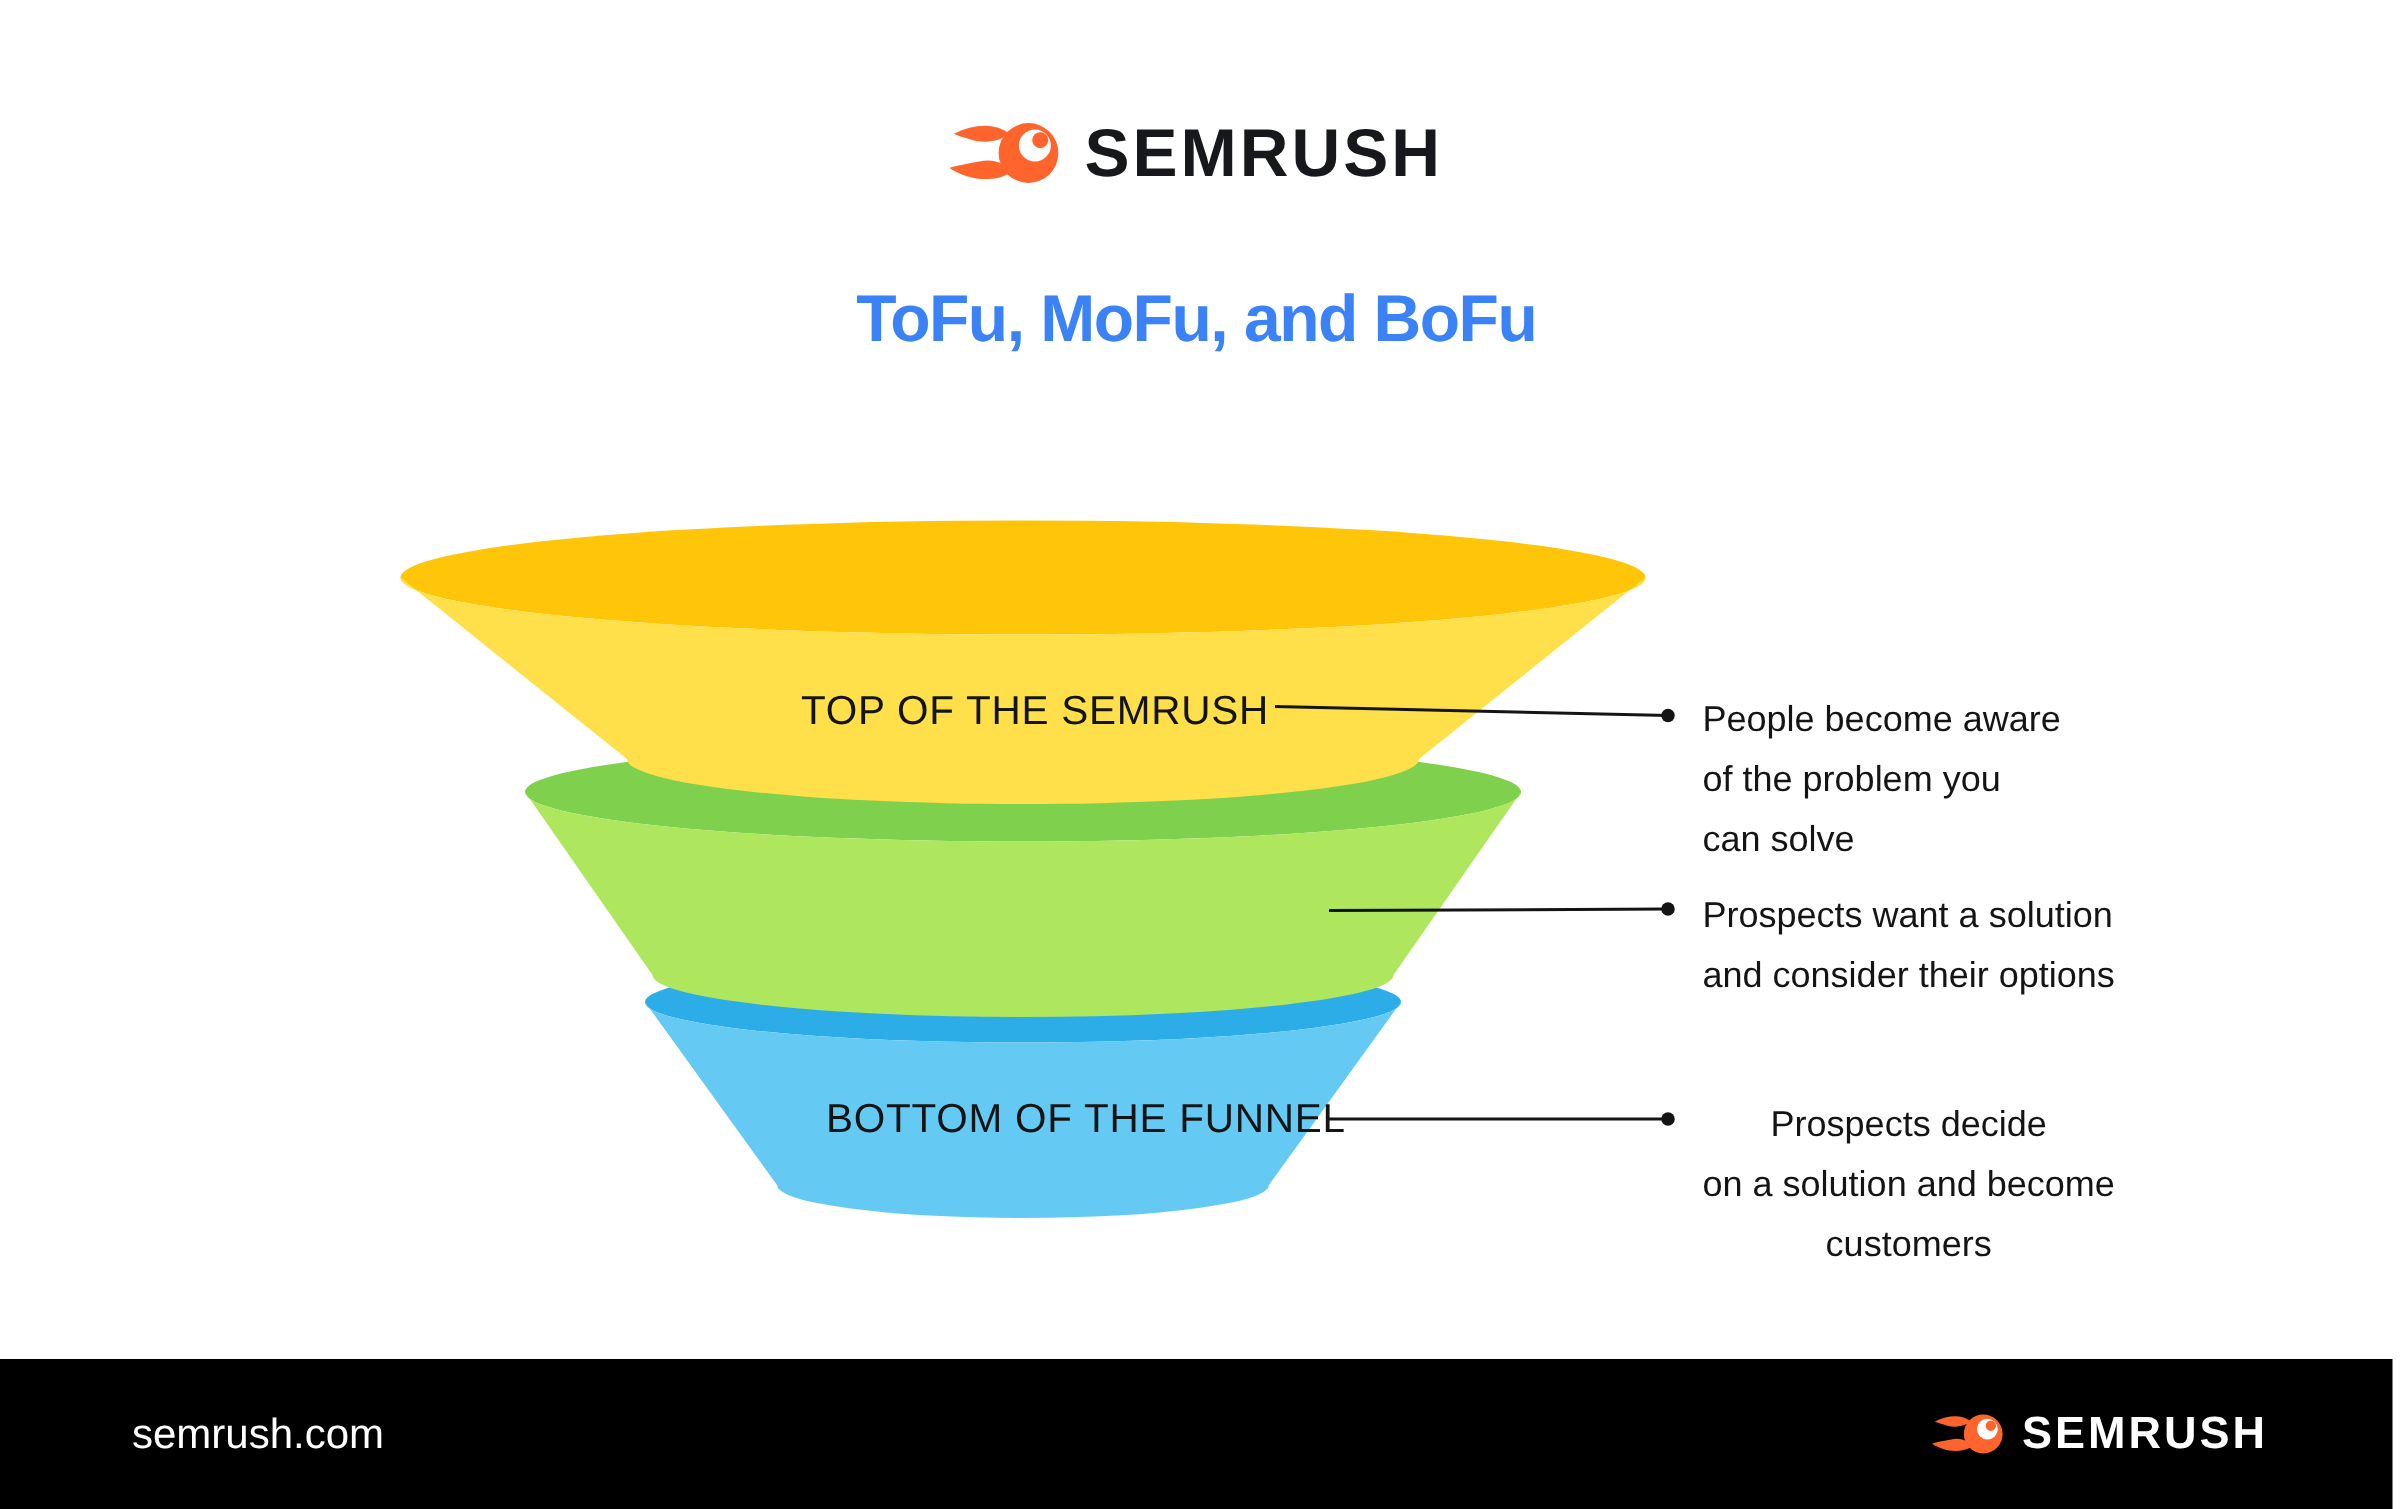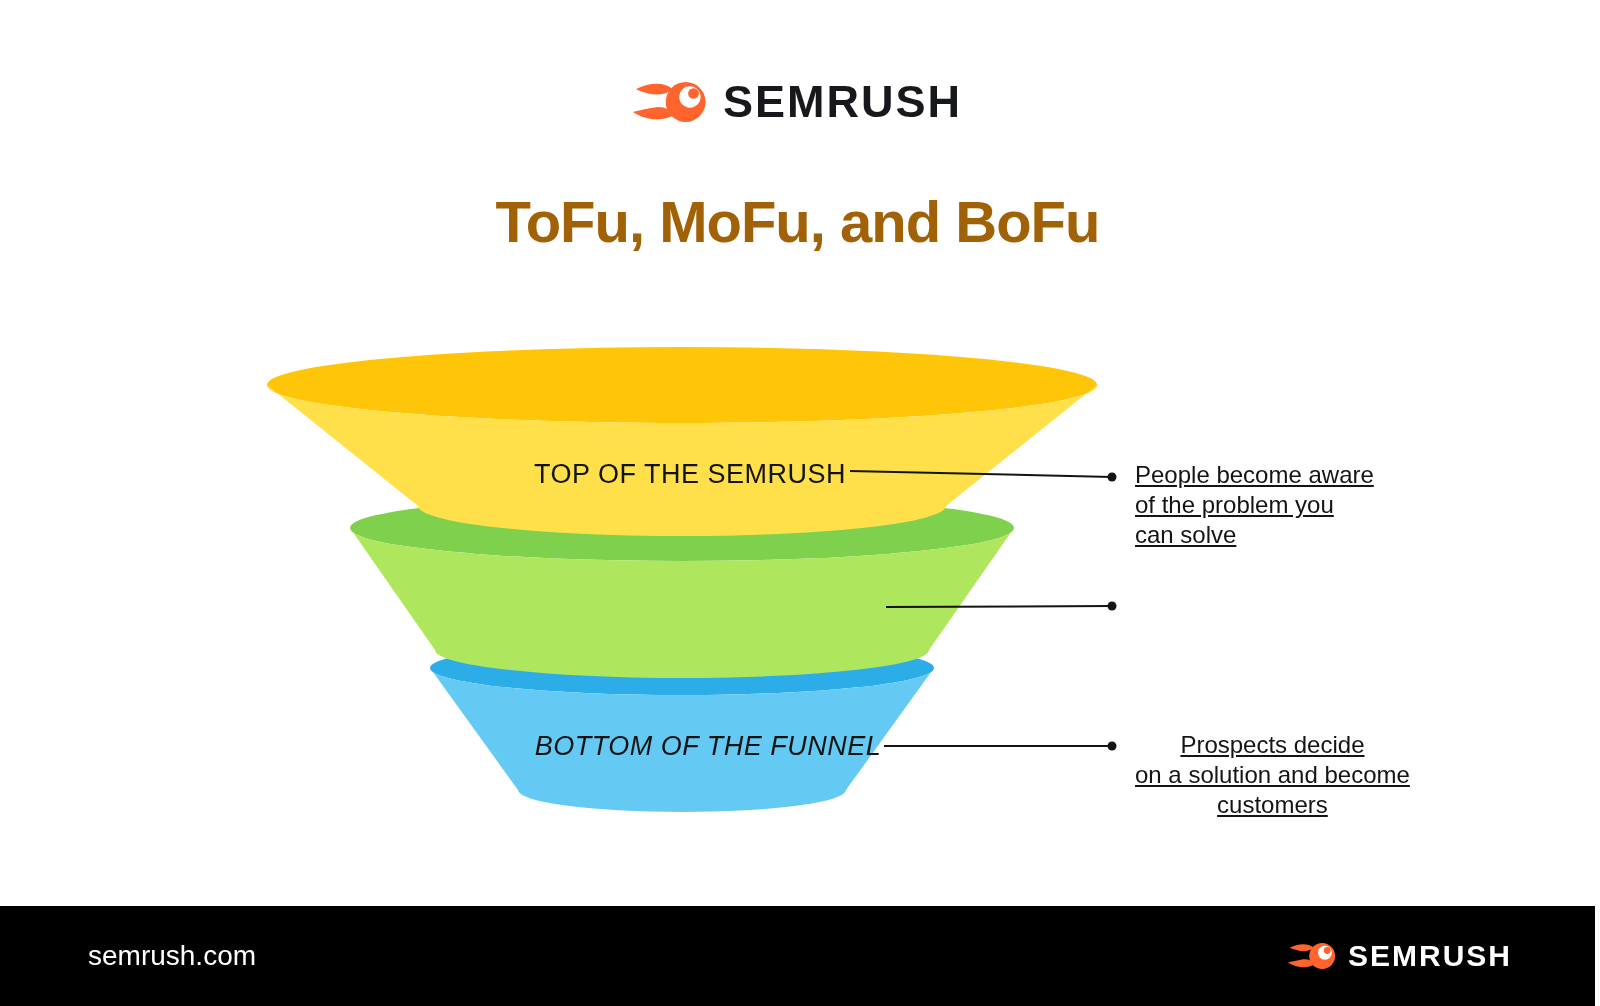--- a/index.html
+++ b/index.html
@@ -14,38 +14,38 @@
     position:absolute; top:76px; left:0; width:100%;
     display:flex; justify-content:center; align-items:center; gap:16px;
   }
   .brand-top .flame { width:74px; height:52px; }
   .brand-wordmark {
     font-size:45px; font-weight:700; letter-spacing:2px; color:#17181c;
   }
   
   .title {
     position:absolute; top:188px; left:0; width:100%;
-    text-align:center; font-size:58px; font-weight:700;
-    letter-spacing:-1px; color:#a16207;
+    text-align:center; font-size:44px; font-weight:700;
+    letter-spacing:-1px; color:#3b82f6;
   }
   
   .funnel-svg { position:absolute; left:0; top:0; width:1600px; height:1006px; }
   
   .tier-label {
     position:absolute; transform:translate(-50%,-50%);
     font-size:27px; font-weight:500; letter-spacing:0.5px;
     color:#141414; white-space:nowrap;
   }
   .label-tofu { left:690px; top:474px; }
   .label-mofu { left:696px; top:608px; }
-  .label-bofu { left:708px; top:746px;font-style:italic; }
+  .label-bofu { left:724px; top:746px; }
   
   .tier-desc {
-    position:absolute; font-size:24px; line-height:30px;
-    color:#141414; white-space:pre-line;text-decoration:underline;
+    position:absolute; font-size:24px; line-height:40px;
+    color:#141414; white-space:pre-line;
   }
   .desc-tofu { left:1135px; top:460px; }
   .desc-mofu { left:1135px; top:591px; }
   .desc-bofu { left:1135px; top:730px;text-align:center; }
   
   .footer {
     position:absolute; left:0; bottom:0; width:1600px; height:100px;
     background:#000000; display:flex; align-items:center;
     justify-content:space-between; padding:0 88px;
   }
@@ -94,20 +94,22 @@
     <line x1="884" y1="746" x2="1112" y2="746" stroke-width="2" stroke="#141414"></line>
     <circle cx="1112" cy="746" r="4.5" fill="#141414"></circle>
   </svg>
 
   <div class="tier-label label-tofu">TOP OF THE SEMRUSH</div>
   <div class="tier-label label-bofu">BOTTOM OF THE FUNNEL</div>
 
   <div class="tier-desc desc-tofu">People become aware
 of the problem you
 can solve</div>
+  <div class="tier-desc desc-mofu">Prospects want a solution
+and consider their options</div>
   <div class="tier-desc desc-bofu">Prospects decide
 on a solution and become
 customers</div>
 
   <div class="footer">
     <span class="footer-site">semrush.com</span>
     <div class="footer-brand">
       <svg class="flame" viewBox="0 0 104 72" aria-hidden="true">
         <path d="M4 18 C 24 8, 44 8, 56 18 C 48 25, 34 27, 22 24 C 15 22, 8 20, 4 18 Z" fill="#FF642D"></path>
         <path d="M0 50 C 18 62, 42 64, 58 54 C 52 45, 40 41, 28 44 C 17 46, 6 48, 0 50 Z" fill="#FF642D"></path>

